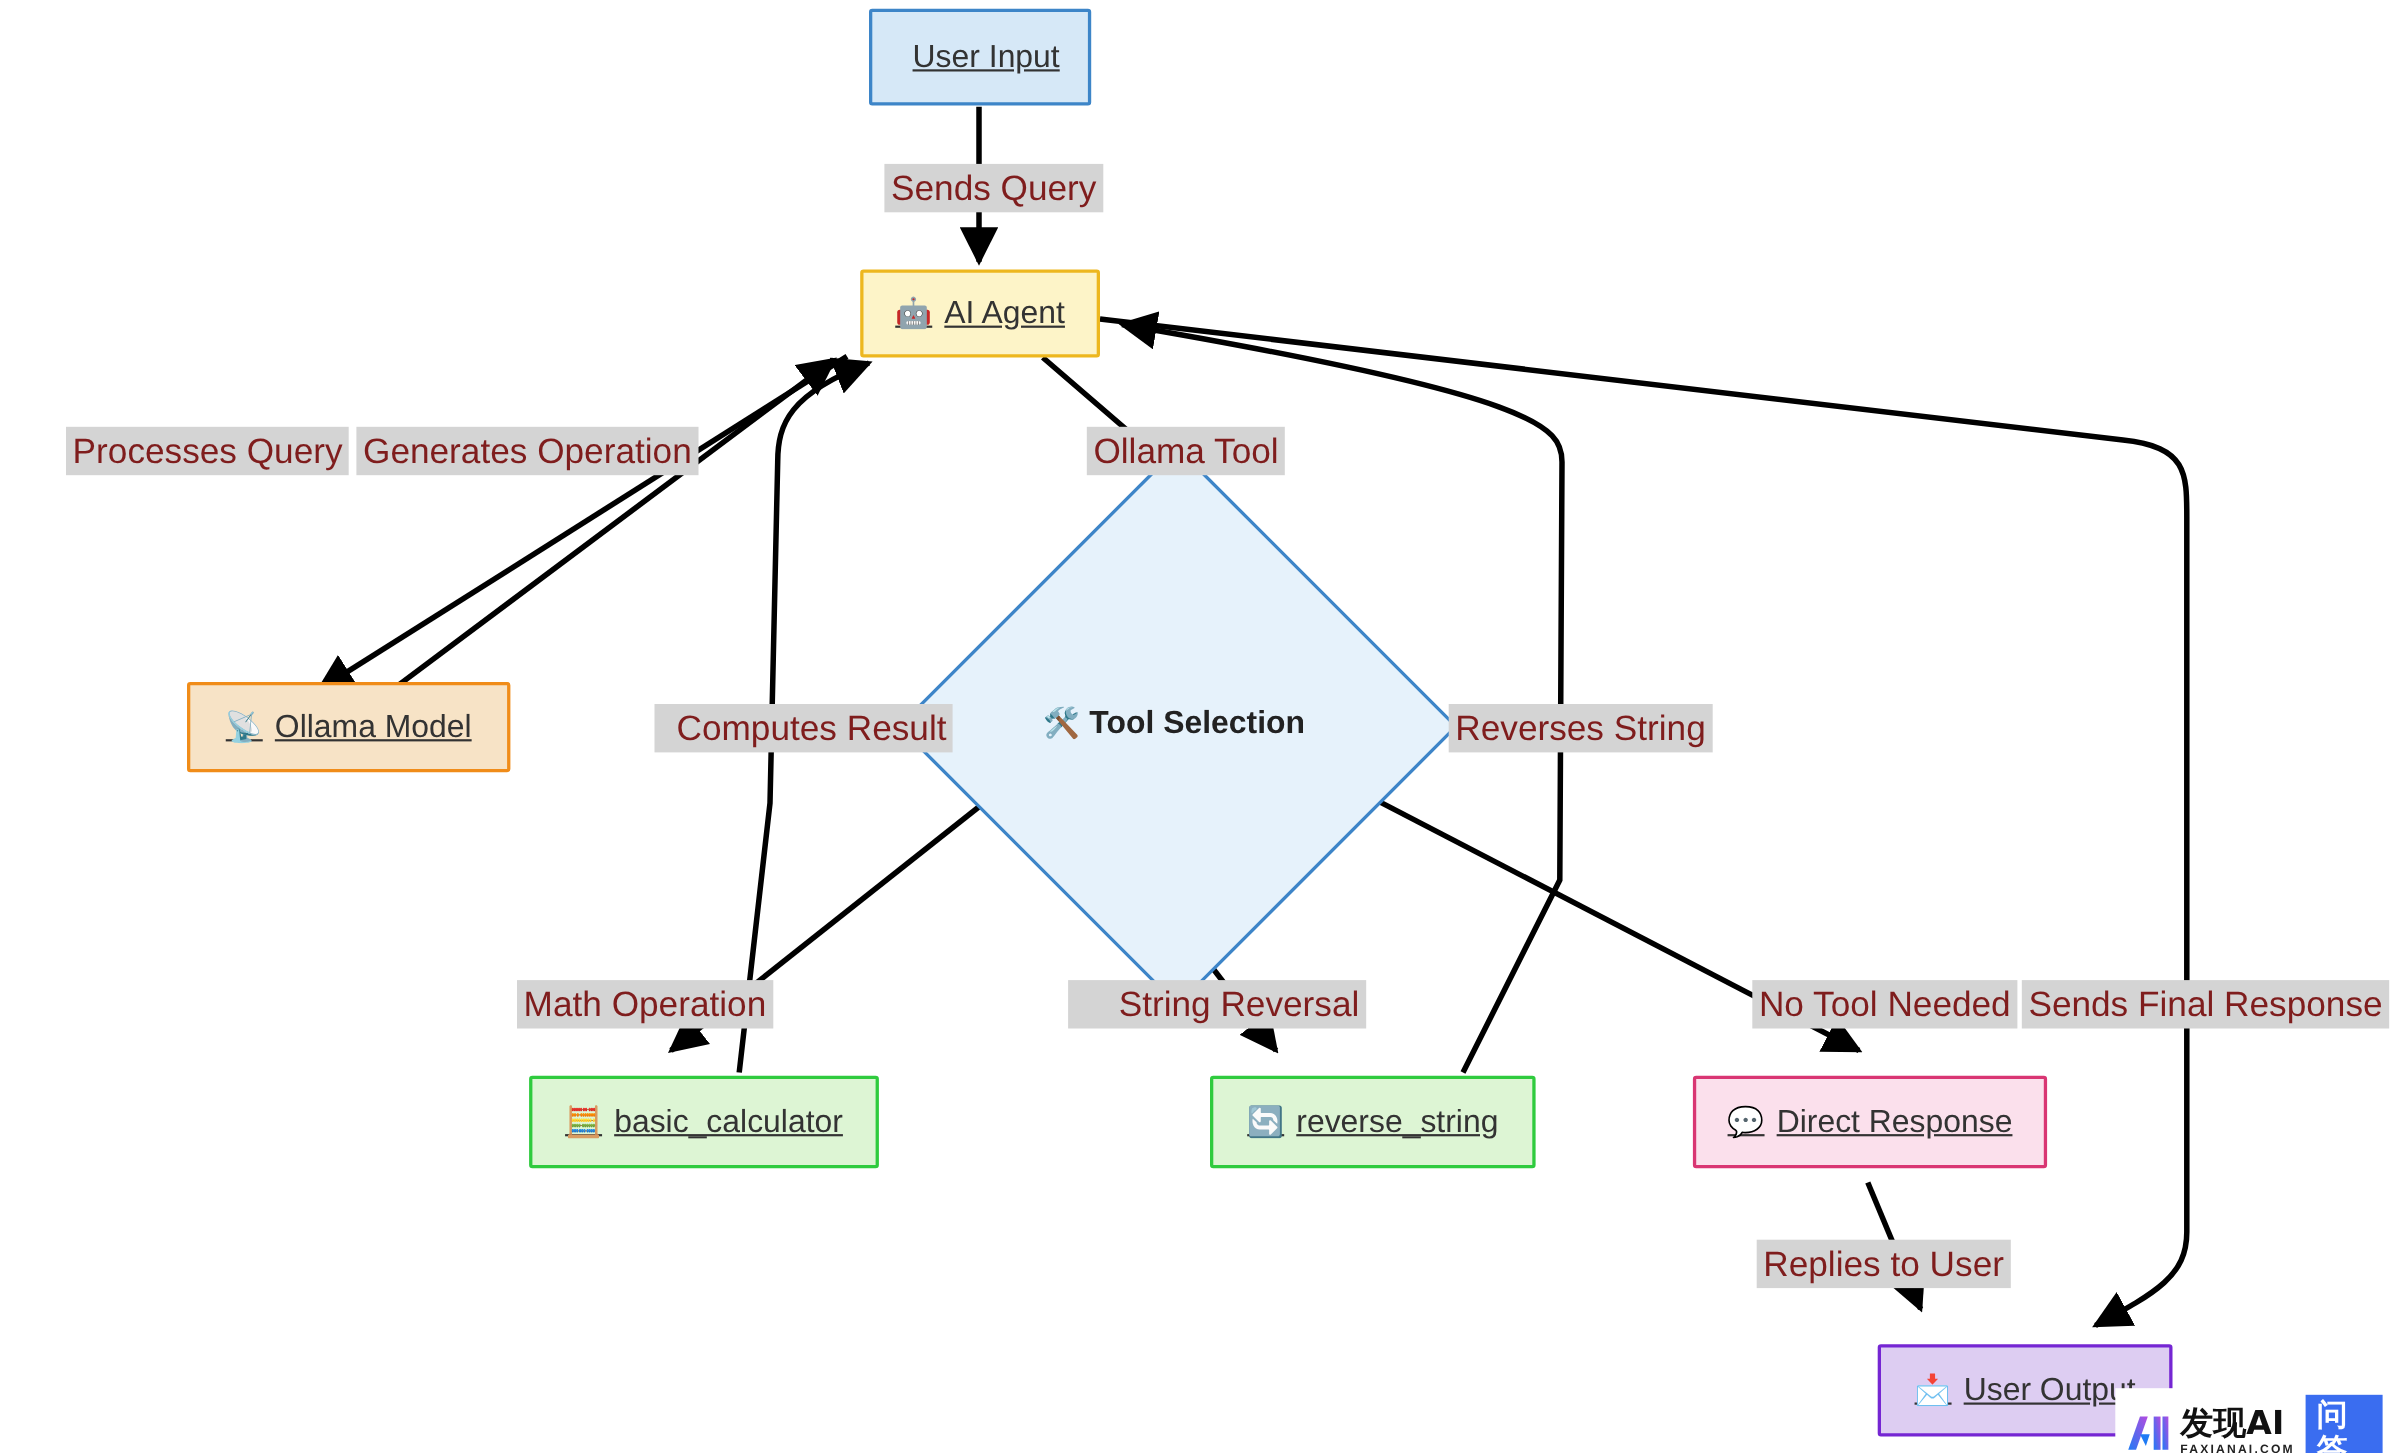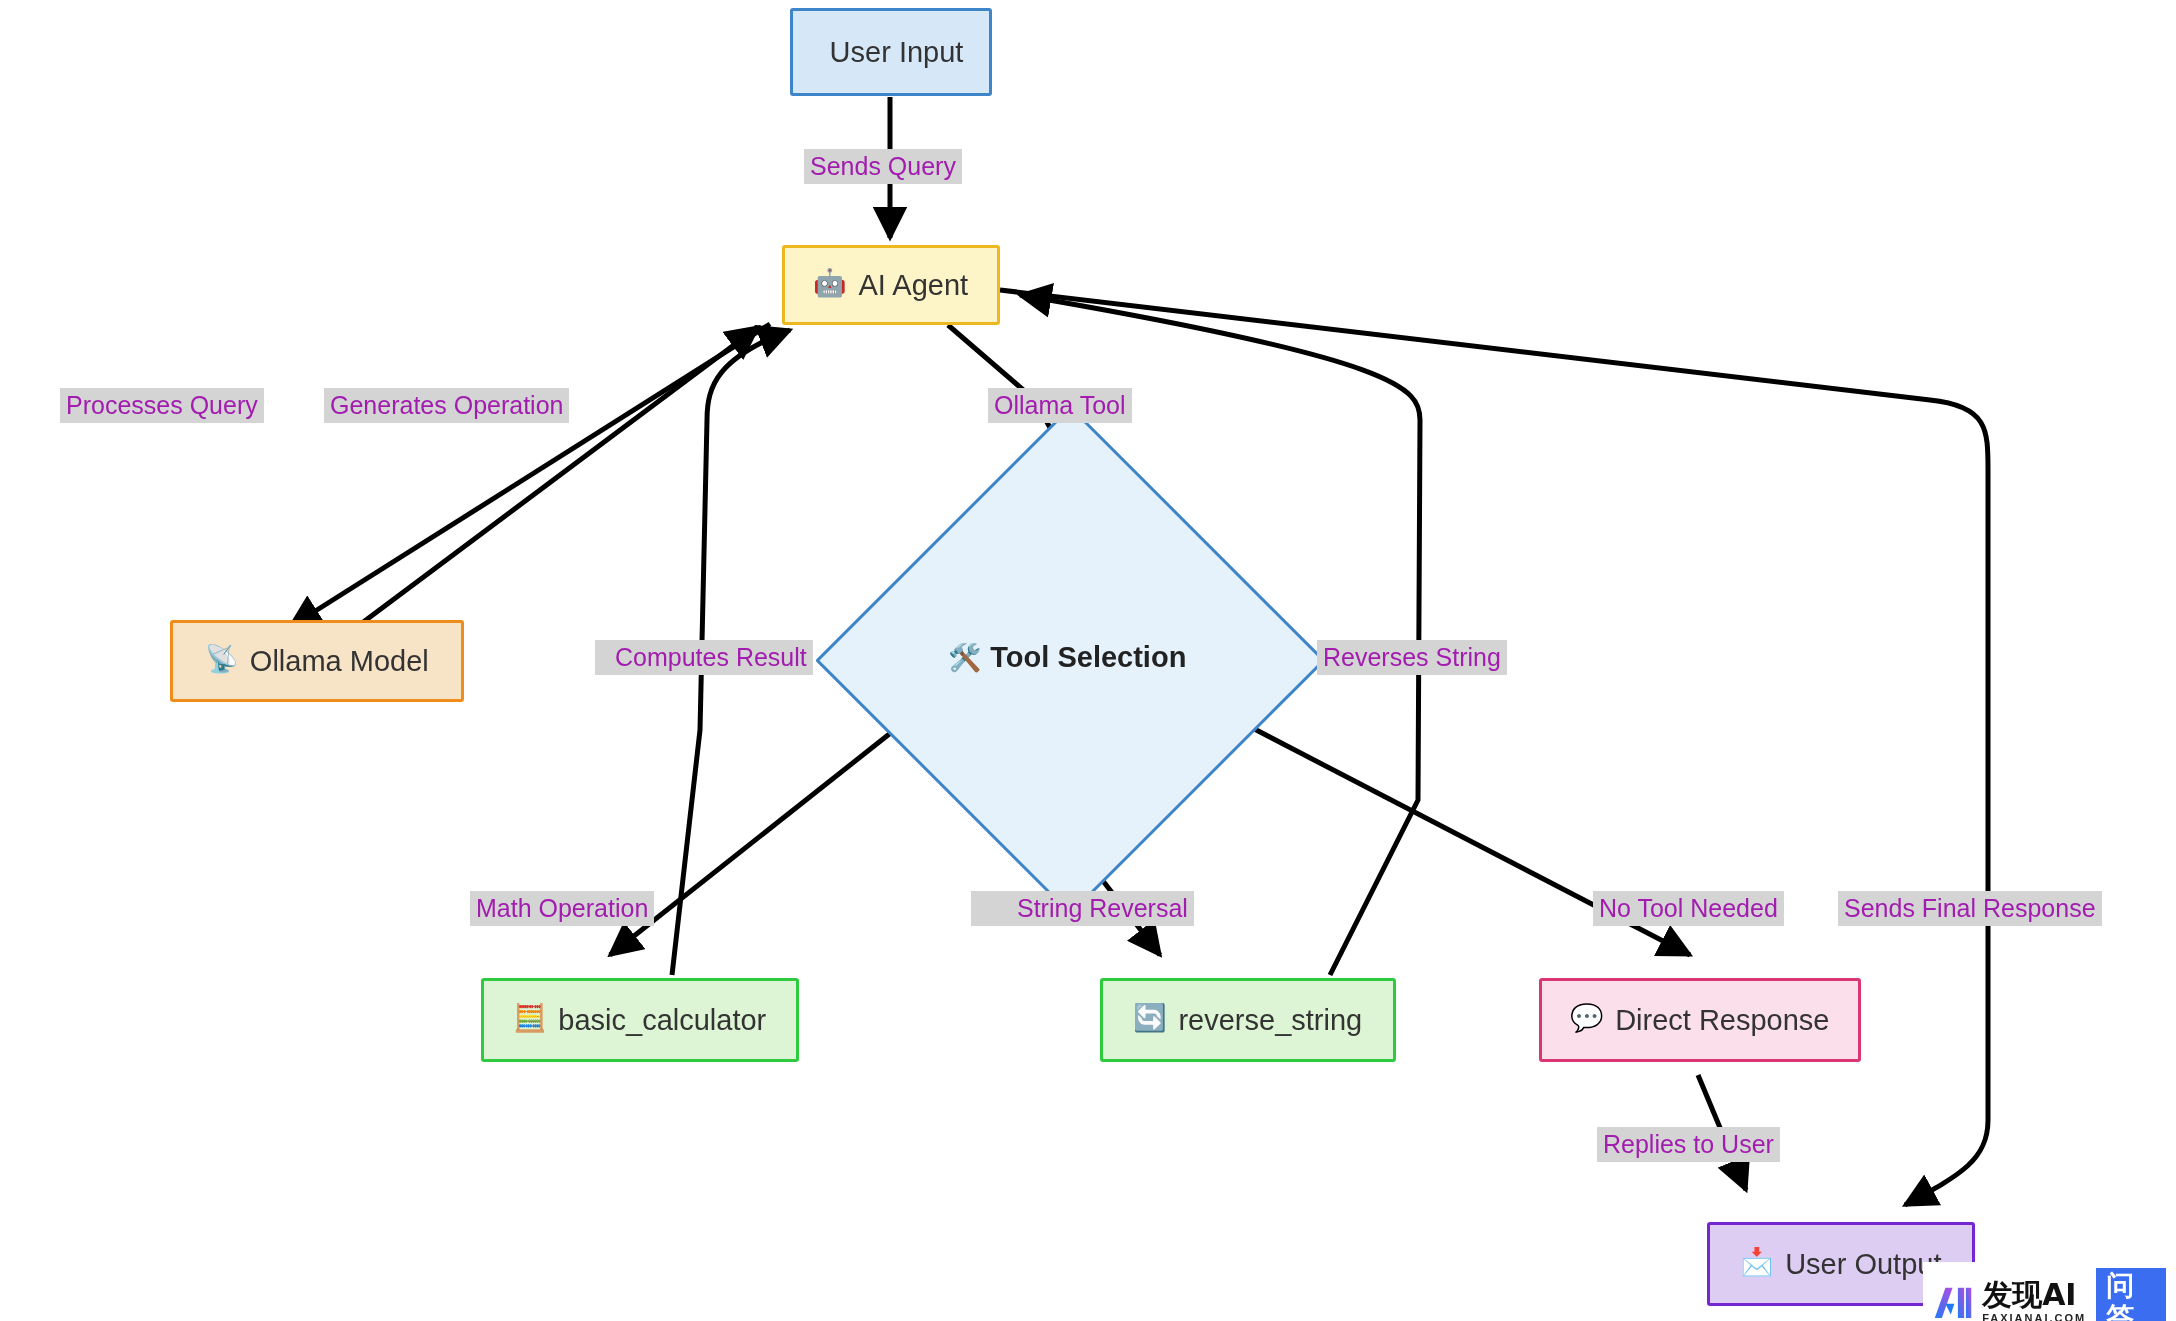--- a/index.html
+++ b/index.html
@@ -2,39 +2,39 @@
 <html><head>
 <meta charset="utf-8">
 <style>
   html,body{margin:0;padding:0;background:#ffffff;}
   body{font-family:"Liberation Sans","DejaVu Sans",sans-serif;}
   #canvas{position:relative;width:2176px;height:1321px;background:#ffffff;overflow:hidden;}
   svg#edges{position:absolute;left:0;top:0;width:2176px;height:1321px;}
 
   .node{position:absolute;box-sizing:border-box;display:flex;align-items:center;
         justify-content:center;border-radius:3px;color:#333333;white-space:nowrap;}
-  .node .lbl{display:inline-flex;gap:11px;}
+  .node .lbl{display:inline-flex;align-items:center;gap:11px;text-decoration:underline;}
   .node .emo{font-family:"DejaVu Sans",sans-serif;line-height:1;}
 
   
   .n-blue   {background:#d6e8f7;border:3px solid #3d85c8;}
   .n-yellow {background:#fdf4c8;border:3px solid #edb71f;}
   .n-orange {background:#f7e3c6;border:3px solid #f08c19;}
   .n-green  {background:#ddf5d4;border:3px solid #2fcb3e;}
   .n-pink   {background:#fbe0ec;border:3px solid #d93673;}
   .n-purple {background:#ddcdf2;border:3px solid #7526d3;}
 
   .diamond{position:absolute;}
   .diamond .dshape{position:absolute;left:0;top:0;width:100%;height:100%;
      background:#e6f2fb;border:3px solid #3d85c8;transform:rotate(45deg);border-radius:2px;}
   .diamond .dtext{position:absolute;left:0;top:0;width:100%;height:100%;
      display:flex;align-items:center;justify-content:center;font-weight:bold;color:#222;}
 
-  .edge-label{position:absolute;background:#d4d4d4;color:#a21caf;
-     padding:2px 6px;white-space:nowrap;font-size:25px;line-height:1.25;}
+  .edge-label{position:absolute;background:#d4d4d4;color:#7f1d1d;
+     padding:2px 6px;white-space:nowrap;font-size:32px;line-height:1.25;}
 
   .wm{position:absolute;display:flex;align-items:center;gap:10px;background:#fff;
       padding:6px 10px;}
   .wm .wm-mark{width:44px;height:40px;display:block;}
   .wm .wm-cn{font-family:"DejaVu Sans",sans-serif;font-weight:bold;font-size:30px;color:#111;line-height:1;}
   .wm .wm-dom{font-size:11px;letter-spacing:2px;color:#222;font-weight:bold;}
   .wm .wm-badge{background:#3a6df0;color:#fff;font-weight:bold;font-size:28px;
       padding:2px 10px;font-family:"DejaVu Sans",sans-serif;line-height:1.15;}
 </style>
 </head>

